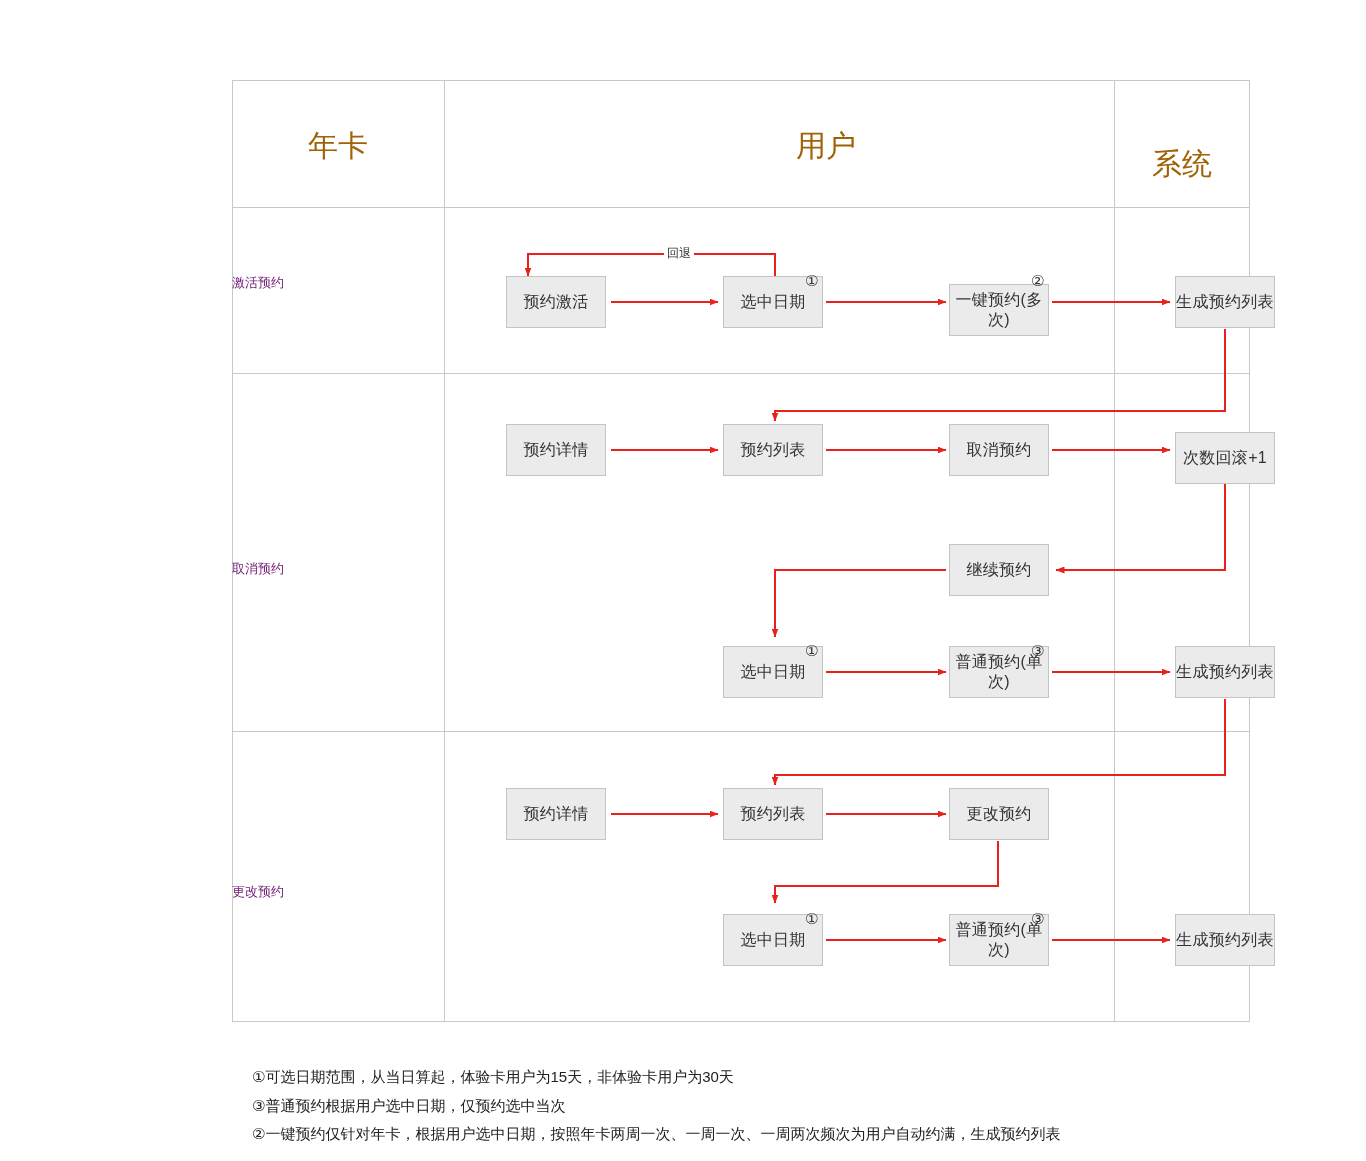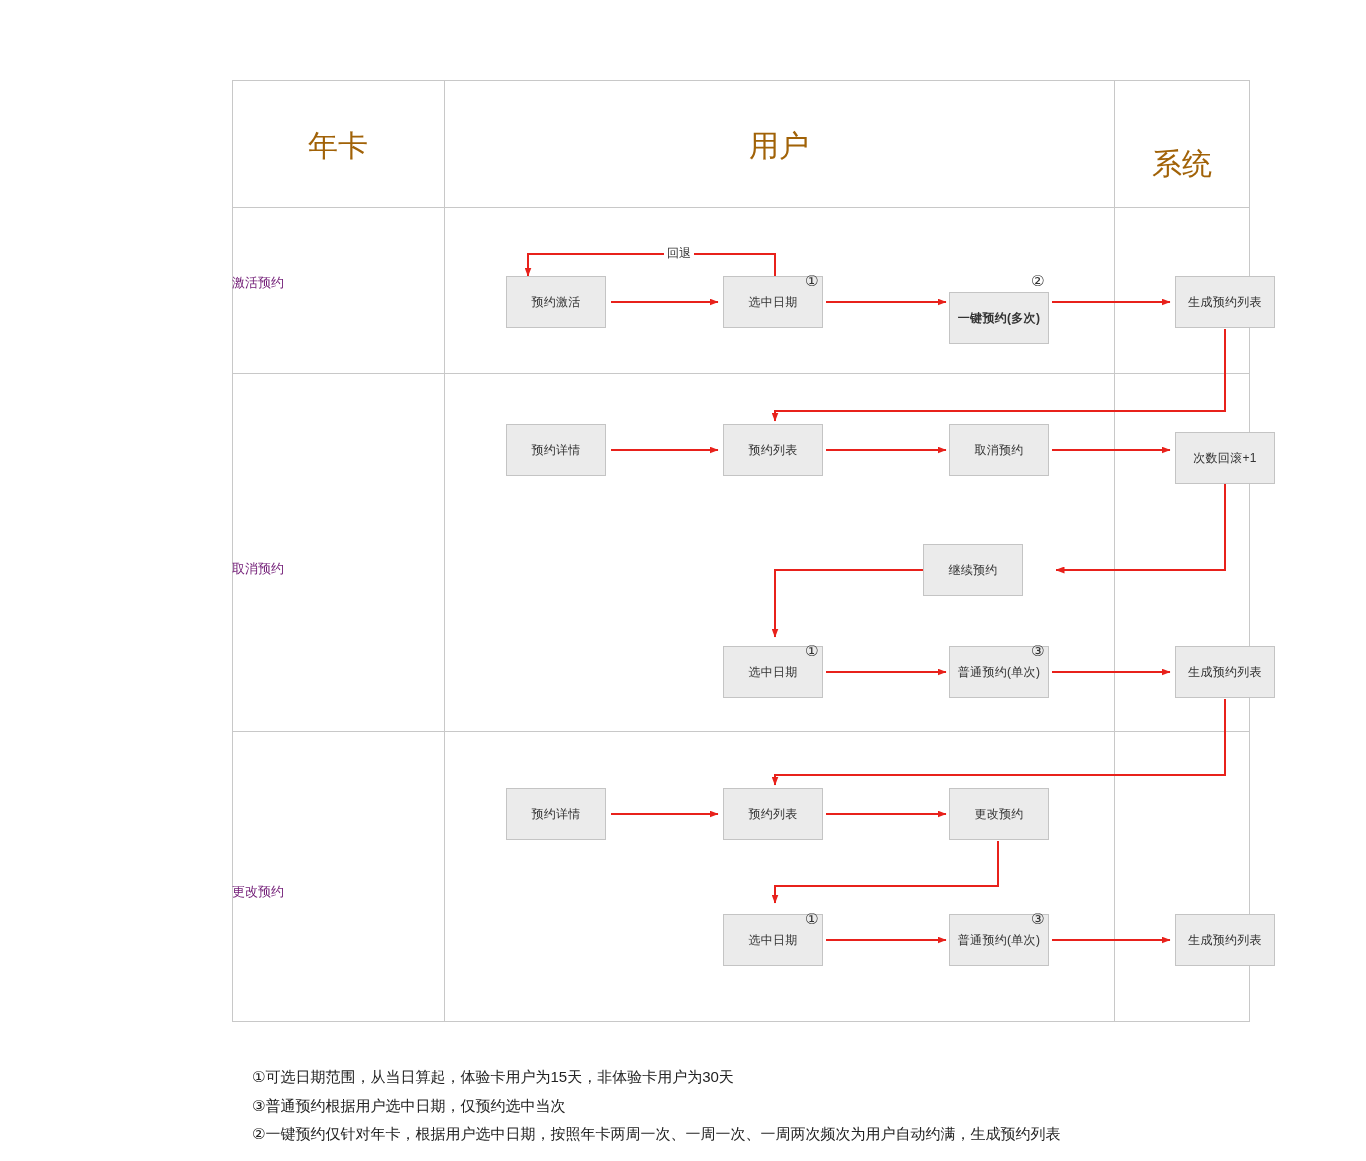--- a/index.html
+++ b/index.html
@@ -71,21 +71,21 @@
   .node {
     position: absolute;
     width: 100px;
     height: 52px;
     background: #ebebeb;
     border: 1px solid #c4c4c4;
     box-sizing: border-box;
     display: flex;
     align-items: center;
     justify-content: center;
-    font-size: 12px;
+    font-size: 16px;
     color: #333333;
     text-align: center;
     line-height: 1.25;
     letter-spacing: 0.3px;
   }
 
   
   .marker {
     position: absolute;
     font-size: 15px;
@@ -133,21 +133,21 @@
 <div id="diagram">
 
   <div class="table-frame"></div>
   <div class="hline" style="top:207px;"></div>
   <div class="hline" style="top:373px;"></div>
   <div class="hline" style="top:731px;"></div>
   <div class="vline" style="left:444px;"></div>
   <div class="vline" style="left:1114px;"></div>
 
   <div class="col-header" style="left:232px; top:126px; width:212px;">年卡</div>
-  <div class="col-header" style="left:444px; top:126px; width:670px;">用户</div>
+  <div class="col-header" style="left:444px; top:126px; width:670px;padding-left:47px;">用户</div>
   <div class="col-header" style="left:1114px; top:144px; width:136px;">系统</div>
 
   <div class="row-label" style="left:232px; top:274px; width:212px;">激活预约</div>
   <div class="row-label" style="left:232px; top:560px; width:212px;">取消预约</div>
   <div class="row-label" style="left:232px; top:883px; width:212px;">更改预约</div>
 
   <svg class="arrows" viewBox="0 0 1366 1161">
     <defs>
       <marker id="ah" markerWidth="9" markerHeight="7" refX="8.5" refY="3.5" orient="auto" markerUnits="userSpaceOnUse">
         <path d="M0,0 L9,3.5 L0,7 z" fill="#e8211b"></path>
@@ -184,33 +184,33 @@
       <path d="M826,940 L946,940"></path>
       <path d="M1052,940 L1170,940"></path>
     </g>
   </svg>
 
   <div class="node" style="left:506px; top:276px;">预约激活</div>
 
   <div class="node" style="left:723px; top:276px;">选中日期</div>
   <div class="marker" style="left:805px; top:273px;">①</div>
 
-  <div class="node" style="left:949px; top:292px;font-weight:bold;">一键预约(多次)</div>
+  <div class="node" style="left:949px; top:284px;">一键预约(多次)</div>
   <div class="marker" style="left:1031px; top:273px;">②</div>
 
   <div class="node" style="left:1175px; top:276px;">生成预约列表</div>
 
   <div class="edge-label" style="left:648px; top:245px;">回退</div>
 
   <div class="node" style="left:506px; top:424px;">预约详情</div>
   <div class="node" style="left:723px; top:424px;">预约列表</div>
   <div class="node" style="left:949px; top:424px;">取消预约</div>
   <div class="node" style="left:1175px; top:432px;">次数回滚+1</div>
 
-  <div class="node" style="left:923px; top:544px;">继续预约</div>
+  <div class="node" style="left:949px; top:544px;">继续预约</div>
 
   <div class="node" style="left:723px; top:646px;">选中日期</div>
   <div class="marker" style="left:805px; top:643px;">①</div>
 
   <div class="node" style="left:949px; top:646px;">普通预约(单次)</div>
   <div class="marker" style="left:1031px; top:643px;">③</div>
 
   <div class="node" style="left:1175px; top:646px;">生成预约列表</div>
 
   <div class="node" style="left:506px; top:788px;">预约详情</div>

